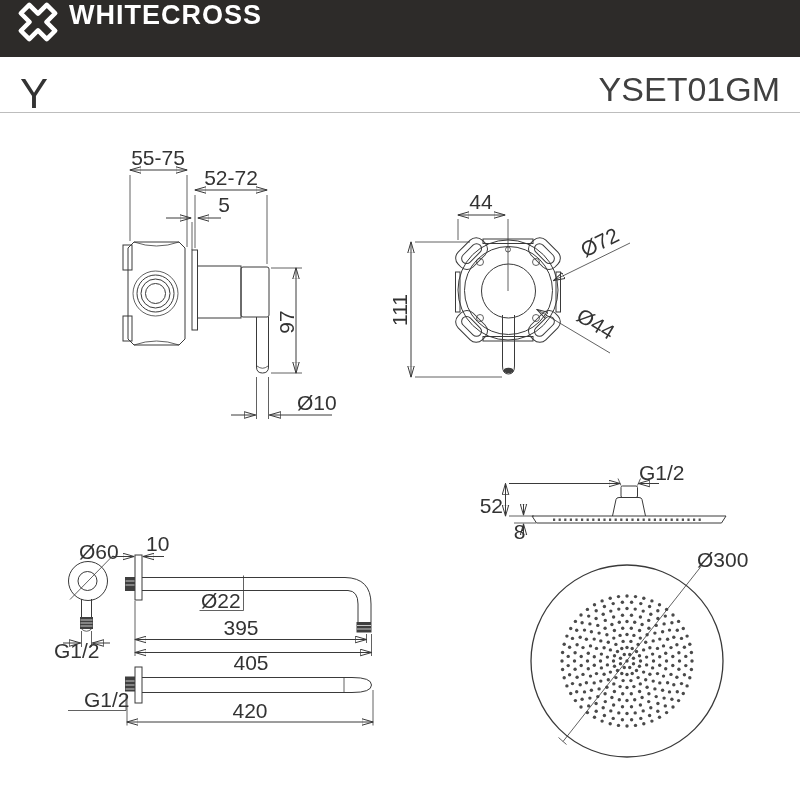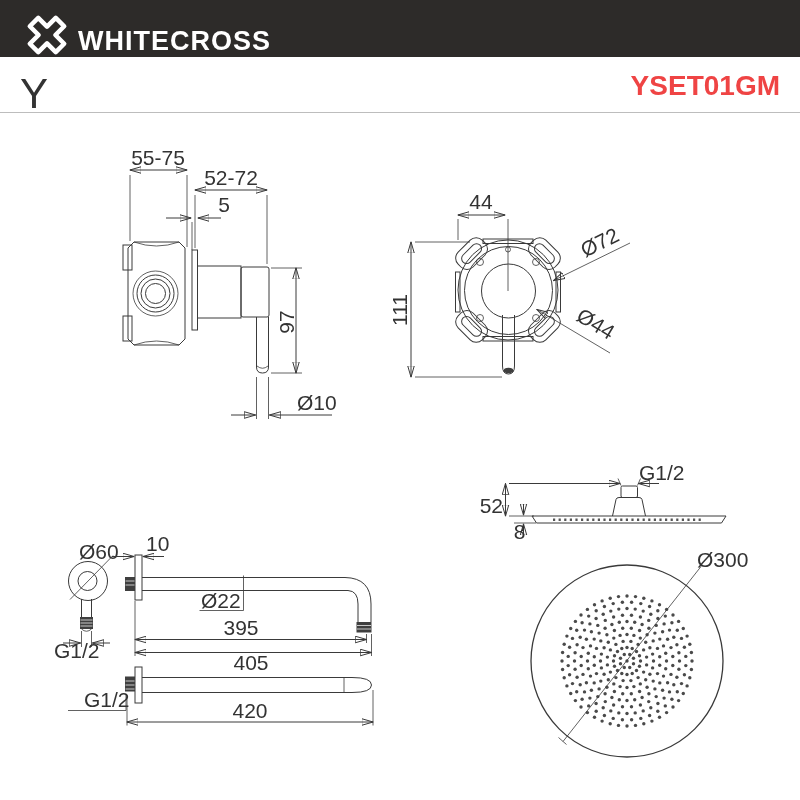--- a/index.html
+++ b/index.html
@@ -1,22 +1,22 @@
 <!DOCTYPE html>
 <html><head>
 <meta charset="utf-8">
 <style>
   html,body{margin:0;padding:0;background:#ffffff;}
   body{width:800px;height:800px;position:relative;overflow:hidden;
        font-family:"Liberation Sans",sans-serif;}
   .header{position:absolute;top:0;left:0;width:800px;height:57px;background:#2d2b29;
-          display:flex;align-items:flex-end;padding-left:25px;box-sizing:border-box;}
+          display:flex;align-items:flex-start;padding-left:16px;box-sizing:border-box;}
   .brand{color:#ffffff;font-size:27px;font-weight:bold;letter-spacing:1px;margin-left:9px;}
   .series{position:absolute;left:20px;top:70px;font-size:42px;color:#333;}
-  .model{position:absolute;right:20px;top:70px;font-size:28px;color:#ef4444;font-weight:bold;}
+  .model{position:absolute;right:20px;top:70px;font-size:34px;color:#404040;}
   .divider{position:absolute;top:112px;left:0;width:800px;height:1px;background:#bdbdbd;}
   svg.drawings{position:absolute;top:0;left:0;}
   .drawings line,.drawings path,.drawings rect,.drawings circle{
       stroke:#3a3a3a;fill:none;stroke-width:1;}
   .drawings .thin{stroke-width:0.8;}
   .drawings .thick{stroke-width:1.3;}
   .drawings rect.dark,.drawings path.dark{fill:#3f3f3f;stroke:none;}
   .drawings line.hatch{stroke:#d8d8d8;stroke-width:0.9;}
   .drawings line.spray{stroke:#555;stroke-width:2.6;stroke-dasharray:2.2 3.4;}
   .drawings circle.dot{fill:#4a4a4a;stroke:none;}

